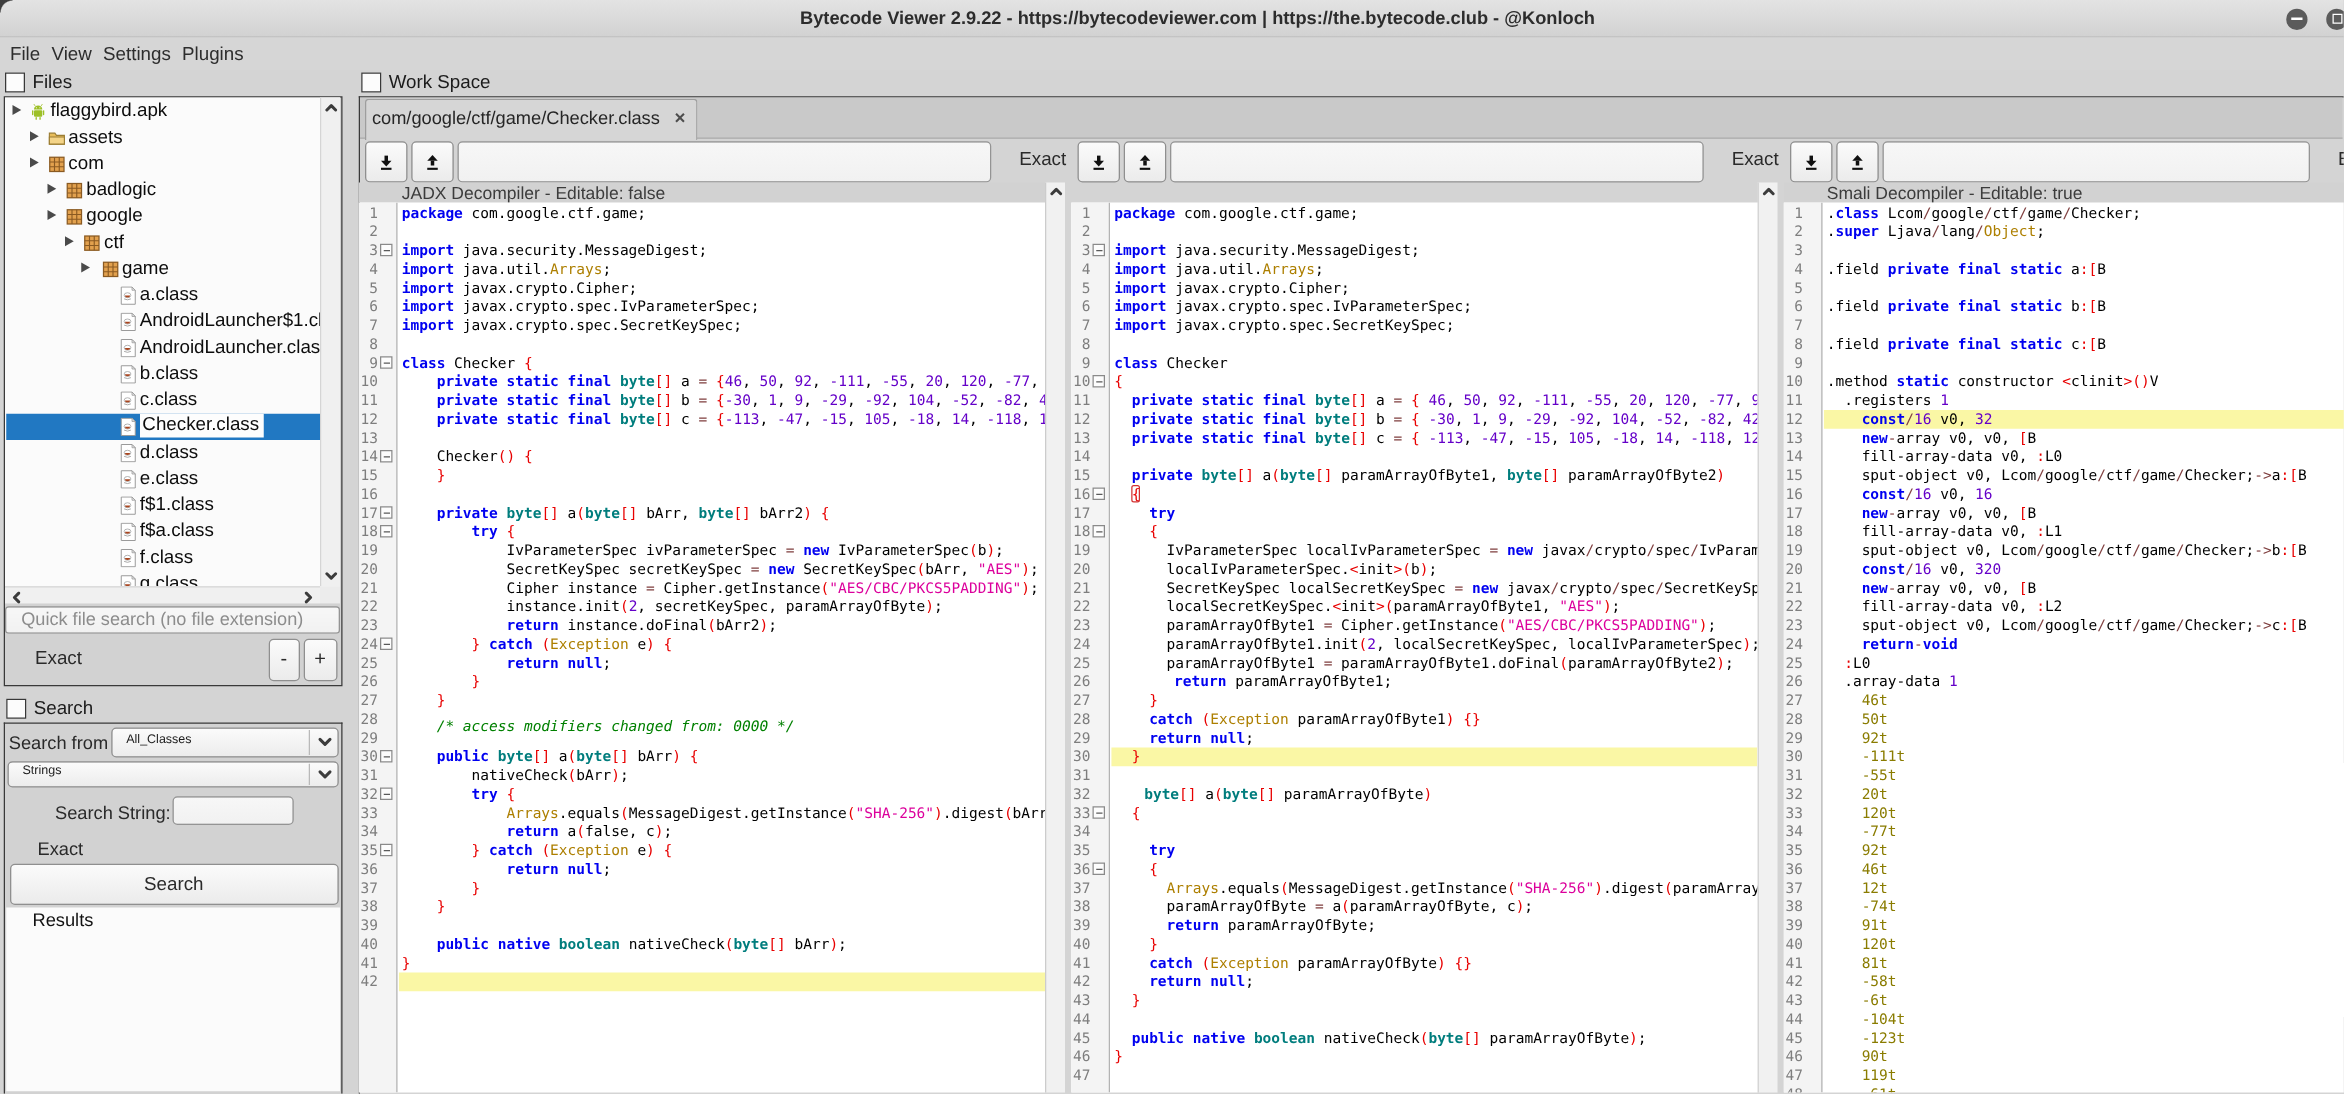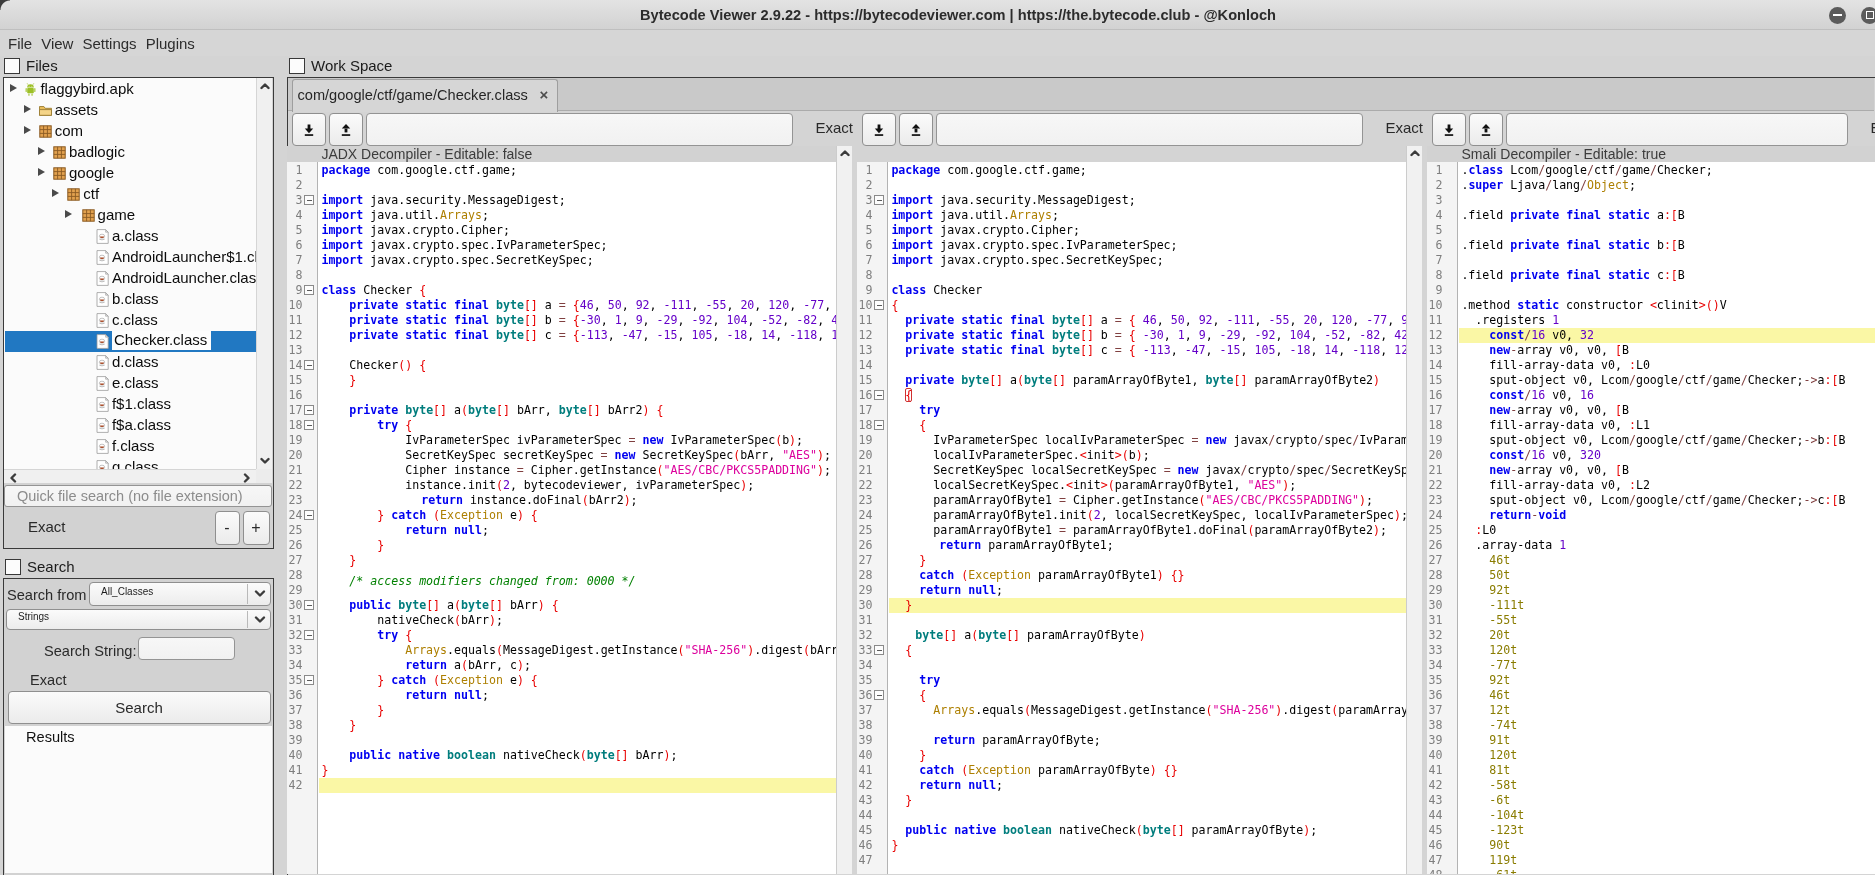--- a/index.html
+++ b/index.html
@@ -499,33 +499,33 @@
             <div class="cline" style="top: 166px; padding-left: 2px;"><span>    </span><span class="tok-k">private</span><span> </span><span class="tok-k">static</span><span> </span><span class="tok-k">final</span><span> </span><span class="tok-t">byte</span><span class="tok-s">[]</span><span> c </span><span class="tok-o">=</span><span> </span><span class="tok-s">{</span><span class="tok-n">-113</span><span>, </span><span class="tok-n">-47</span><span>, </span><span class="tok-n">-15</span><span>, </span><span class="tok-n">105</span><span>, </span><span class="tok-n">-18</span><span>, </span><span class="tok-n">14</span><span>, </span><span class="tok-n">-118</span><span>, </span><span class="tok-n">12</span></div>
             <div class="cline" style="top: 181px; padding-left: 2px;"></div>
             <div class="cline" style="top: 196px; padding-left: 2px;"><span>    Checker</span><span class="tok-s">()</span><span> </span><span class="tok-s">{</span></div>
             <div class="cline" style="top: 211px; padding-left: 2px;"><span>    </span><span class="tok-s">}</span></div>
             <div class="cline" style="top: 226px; padding-left: 2px;"></div>
             <div class="cline" style="top: 241px; padding-left: 2px;"><span>    </span><span class="tok-k">private</span><span> </span><span class="tok-t">byte</span><span class="tok-s">[]</span><span> a</span><span class="tok-s">(</span><span class="tok-t">byte</span><span class="tok-s">[]</span><span> bArr, </span><span class="tok-t">byte</span><span class="tok-s">[]</span><span> bArr2</span><span class="tok-s">)</span><span> </span><span class="tok-s">{</span></div>
             <div class="cline" style="top: 256px; padding-left: 2px;"><span>        </span><span class="tok-k">try</span><span> </span><span class="tok-s">{</span></div>
             <div class="cline" style="top: 271px; padding-left: 2px;"><span>            IvParameterSpec ivParameterSpec </span><span class="tok-o">=</span><span> </span><span class="tok-k">new</span><span> IvParameterSpec</span><span class="tok-s">(</span><span>b</span><span class="tok-s">)</span><span>;</span></div>
             <div class="cline" style="top: 286px; padding-left: 2px;"><span>            SecretKeySpec secretKeySpec </span><span class="tok-o">=</span><span> </span><span class="tok-k">new</span><span> SecretKeySpec</span><span class="tok-s">(</span><span>bArr, </span><span class="tok-str">"AES"</span><span class="tok-s">)</span><span>;</span></div>
             <div class="cline" style="top: 301px; padding-left: 2px;"><span>            Cipher instance </span><span class="tok-o">=</span><span> Cipher.getInstance</span><span class="tok-s">(</span><span class="tok-str">"AES/CBC/PKCS5PADDING"</span><span class="tok-s">)</span><span>;</span></div>
-            <div class="cline" style="top: 316px; padding-left: 2px;"><span>            instance.init</span><span class="tok-s">(</span><span class="tok-n">2</span><span>, bytecodeviewer, ivParameterSpec</span><span class="tok-s">)</span><span>;</span></div>
-            <div class="cline" style="top: 331px; padding-left: 18px;"><span>            </span><span class="tok-k">return</span><span> instance.doFinal</span><span class="tok-s">(</span><span>bArr2</span><span class="tok-s">)</span><span>;</span></div>
+            <div class="cline" style="top: 316px; padding-left: 2px;"><span>            instance.init</span><span class="tok-s">(</span><span class="tok-n">2</span><span>, secretKeySpec, paramArrayOfByte</span><span class="tok-s">)</span><span>;</span></div>
+            <div class="cline" style="top: 331px; padding-left: 2px;"><span>            </span><span class="tok-k">return</span><span> instance.doFinal</span><span class="tok-s">(</span><span>bArr2</span><span class="tok-s">)</span><span>;</span></div>
             <div class="cline" style="top: 346px; padding-left: 2px;"><span>        </span><span class="tok-s">}</span><span> </span><span class="tok-k">catch</span><span> </span><span class="tok-s">(</span><span class="tok-f">Exception</span><span> e</span><span class="tok-s">)</span><span> </span><span class="tok-s">{</span></div>
             <div class="cline" style="top: 361px; padding-left: 2px;"><span>            </span><span class="tok-k">return</span><span> </span><span class="tok-k">null</span><span>;</span></div>
             <div class="cline" style="top: 376px; padding-left: 2px;"><span>        </span><span class="tok-s">}</span></div>
             <div class="cline" style="top: 391px; padding-left: 2px;"><span>    </span><span class="tok-s">}</span></div>
             <div class="cline" style="top: 406px; padding-left: 2px;"></div>
             <div class="cline" style="top: 412px; padding-left: 2px;"><span>    </span><span class="tok-c">/* access modifiers changed from: 0000 */</span></div>
             <div class="cline" style="top: 436px; padding-left: 2px;"><span>    </span><span class="tok-k">public</span><span> </span><span class="tok-t">byte</span><span class="tok-s">[]</span><span> a</span><span class="tok-s">(</span><span class="tok-t">byte</span><span class="tok-s">[]</span><span> bArr</span><span class="tok-s">)</span><span> </span><span class="tok-s">{</span></div>
             <div class="cline" style="top: 451px; padding-left: 2px;"><span>        nativeCheck</span><span class="tok-s">(</span><span>bArr</span><span class="tok-s">)</span><span>;</span></div>
             <div class="cline" style="top: 466px; padding-left: 2px;"><span>        </span><span class="tok-k">try</span><span> </span><span class="tok-s">{</span></div>
             <div class="cline" style="top: 481px; padding-left: 2px;"><span>            </span><span class="tok-f">Arrays</span><span>.equals</span><span class="tok-s">(</span><span>MessageDigest.getInstance</span><span class="tok-s">(</span><span class="tok-str">"SHA-256"</span><span class="tok-s">)</span><span>.digest</span><span class="tok-s">(</span><span>bArr</span></div>
-            <div class="cline" style="top: 496px; padding-left: 2px;"><span>            </span><span class="tok-k">return</span><span> a</span><span class="tok-s">(</span><span>bArr, c</span><span class="tok-s">)</span><span>;</span></div>
+            <div class="cline" style="top: 496px; padding-left: 2px;"><span>            </span><span class="tok-k">return</span><span> a</span><span class="tok-s">(</span><span>false, c</span><span class="tok-s">)</span><span>;</span></div>
             <div class="cline" style="top: 511px; padding-left: 2px;"><span>        </span><span class="tok-s">}</span><span> </span><span class="tok-k">catch</span><span> </span><span class="tok-s">(</span><span class="tok-f">Exception</span><span> e</span><span class="tok-s">)</span><span> </span><span class="tok-s">{</span></div>
             <div class="cline" style="top: 526px; padding-left: 2px;"><span>            </span><span class="tok-k">return</span><span> </span><span class="tok-k">null</span><span>;</span></div>
             <div class="cline" style="top: 541px; padding-left: 2px;"><span>        </span><span class="tok-s">}</span></div>
             <div class="cline" style="top: 556px; padding-left: 2px;"><span>    </span><span class="tok-s">}</span></div>
             <div class="cline" style="top: 571px; padding-left: 2px;"></div>
             <div class="cline" style="top: 586px; padding-left: 2px;"><span>    </span><span class="tok-k">public</span><span> </span><span class="tok-k">native</span><span> </span><span class="tok-t">boolean</span><span> nativeCheck</span><span class="tok-s">(</span><span class="tok-t">byte</span><span class="tok-s">[]</span><span> bArr</span><span class="tok-s">)</span><span>;</span></div>
             <div class="cline" style="top: 601px; padding-left: 2px;"><span class="tok-s">}</span></div>
             <div class="cline hl" style="top: 616px; padding-left: 2px;"></div>
           </div>
   </div>
@@ -641,20 +641,21 @@
             <div class="cline" style="top: 391px; padding-left: 2px;"><span>    </span><span class="tok-s">}</span></div>
             <div class="cline" style="top: 406px; padding-left: 2px;"><span>    </span><span class="tok-k">catch</span><span> </span><span class="tok-s">(</span><span class="tok-f">Exception</span><span> paramArrayOfByte1</span><span class="tok-s">)</span><span> </span><span class="tok-s">{}</span></div>
             <div class="cline" style="top: 421px; padding-left: 2px;"><span>    </span><span class="tok-k">return</span><span> </span><span class="tok-k">null</span><span>;</span></div>
             <div class="cline hl" style="top: 436px; padding-left: 2px;"><span>  </span><span class="tok-s">}</span></div>
             <div class="cline" style="top: 451px; padding-left: 2px;"></div>
             <div class="cline" style="top: 466px; padding-left: 12px;"><span>  </span><span class="tok-t">byte</span><span class="tok-s">[]</span><span> a</span><span class="tok-s">(</span><span class="tok-t">byte</span><span class="tok-s">[]</span><span> paramArrayOfByte</span><span class="tok-s">)</span></div>
             <div class="cline" style="top: 481px; padding-left: 2px;"><span>  </span><span class="tok-s">{</span></div>
             <div class="cline" style="top: 511px; padding-left: 2px;"><span>    </span><span class="tok-k">try</span></div>
             <div class="cline" style="top: 526px; padding-left: 2px;"><span>    </span><span class="tok-s">{</span></div>
             <div class="cline" style="top: 541px; padding-left: 2px;"><span>      </span><span class="tok-f">Arrays</span><span>.equals</span><span class="tok-s">(</span><span>MessageDigest.getInstance</span><span class="tok-s">(</span><span class="tok-str">"SHA-256"</span><span class="tok-s">)</span><span>.digest</span><span class="tok-s">(</span><span>paramArrayOfByte</span></div>
+            <div class="cline" style="top: 556px; padding-left: 2px;"><span>      paramArrayOfByte </span><span class="tok-o">=</span><span> a</span><span class="tok-s">(</span><span>paramArrayOfByte, c</span><span class="tok-s">)</span><span>;</span></div>
             <div class="cline" style="top: 571px; padding-left: 2px;"><span>      </span><span class="tok-k">return</span><span> paramArrayOfByte;</span></div>
             <div class="cline" style="top: 586px; padding-left: 2px;"><span>    </span><span class="tok-s">}</span></div>
             <div class="cline" style="top: 601px; padding-left: 2px;"><span>    </span><span class="tok-k">catch</span><span> </span><span class="tok-s">(</span><span class="tok-f">Exception</span><span> paramArrayOfByte</span><span class="tok-s">)</span><span> </span><span class="tok-s">{}</span></div>
             <div class="cline" style="top: 616px; padding-left: 2px;"><span>    </span><span class="tok-k">return</span><span> </span><span class="tok-k">null</span><span>;</span></div>
             <div class="cline" style="top: 631px; padding-left: 2px;"><span>  </span><span class="tok-s">}</span></div>
             <div class="cline" style="top: 646px; padding-left: 2px;"></div>
             <div class="cline" style="top: 661px; padding-left: 2px;"><span>  </span><span class="tok-k">public</span><span> </span><span class="tok-k">native</span><span> </span><span class="tok-t">boolean</span><span> nativeCheck</span><span class="tok-s">(</span><span class="tok-t">byte</span><span class="tok-s">[]</span><span> paramArrayOfByte</span><span class="tok-s">)</span><span>;</span></div>
             <div class="cline" style="top: 676px; padding-left: 2px;"><span class="tok-s">}</span></div>
             <div class="cline" style="top: 691px; padding-left: 2px;"></div>
           </div>

